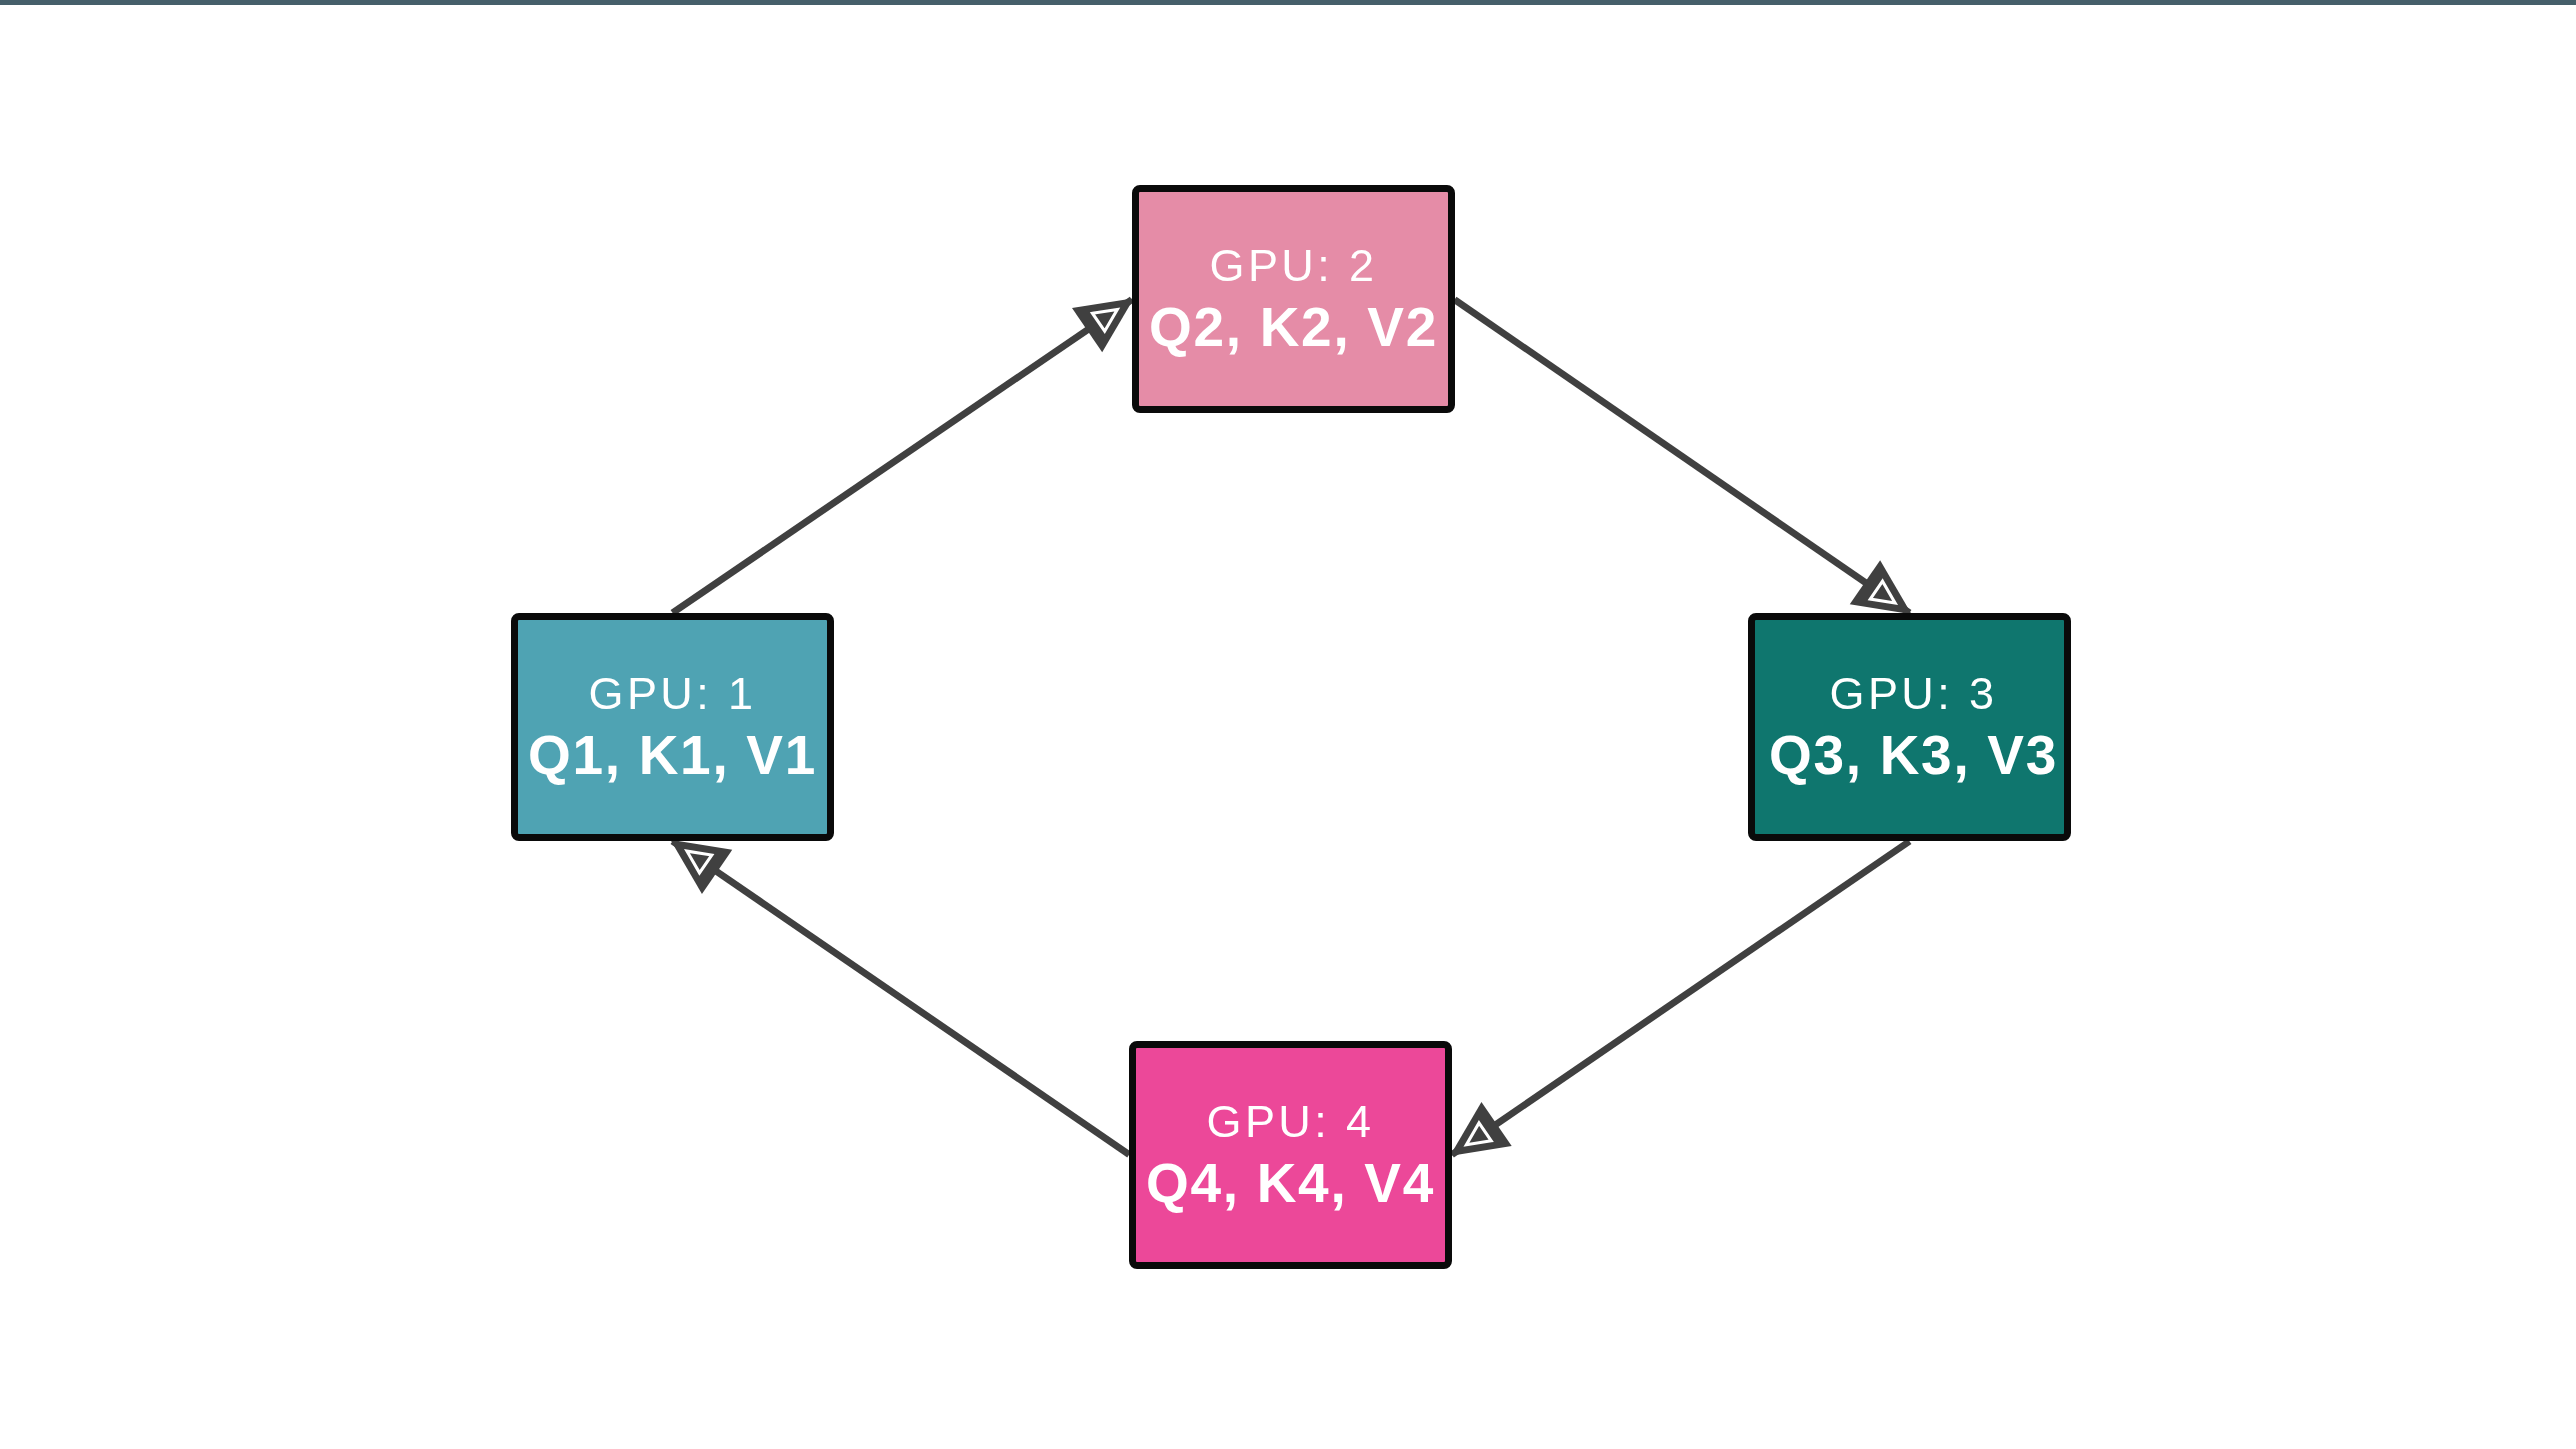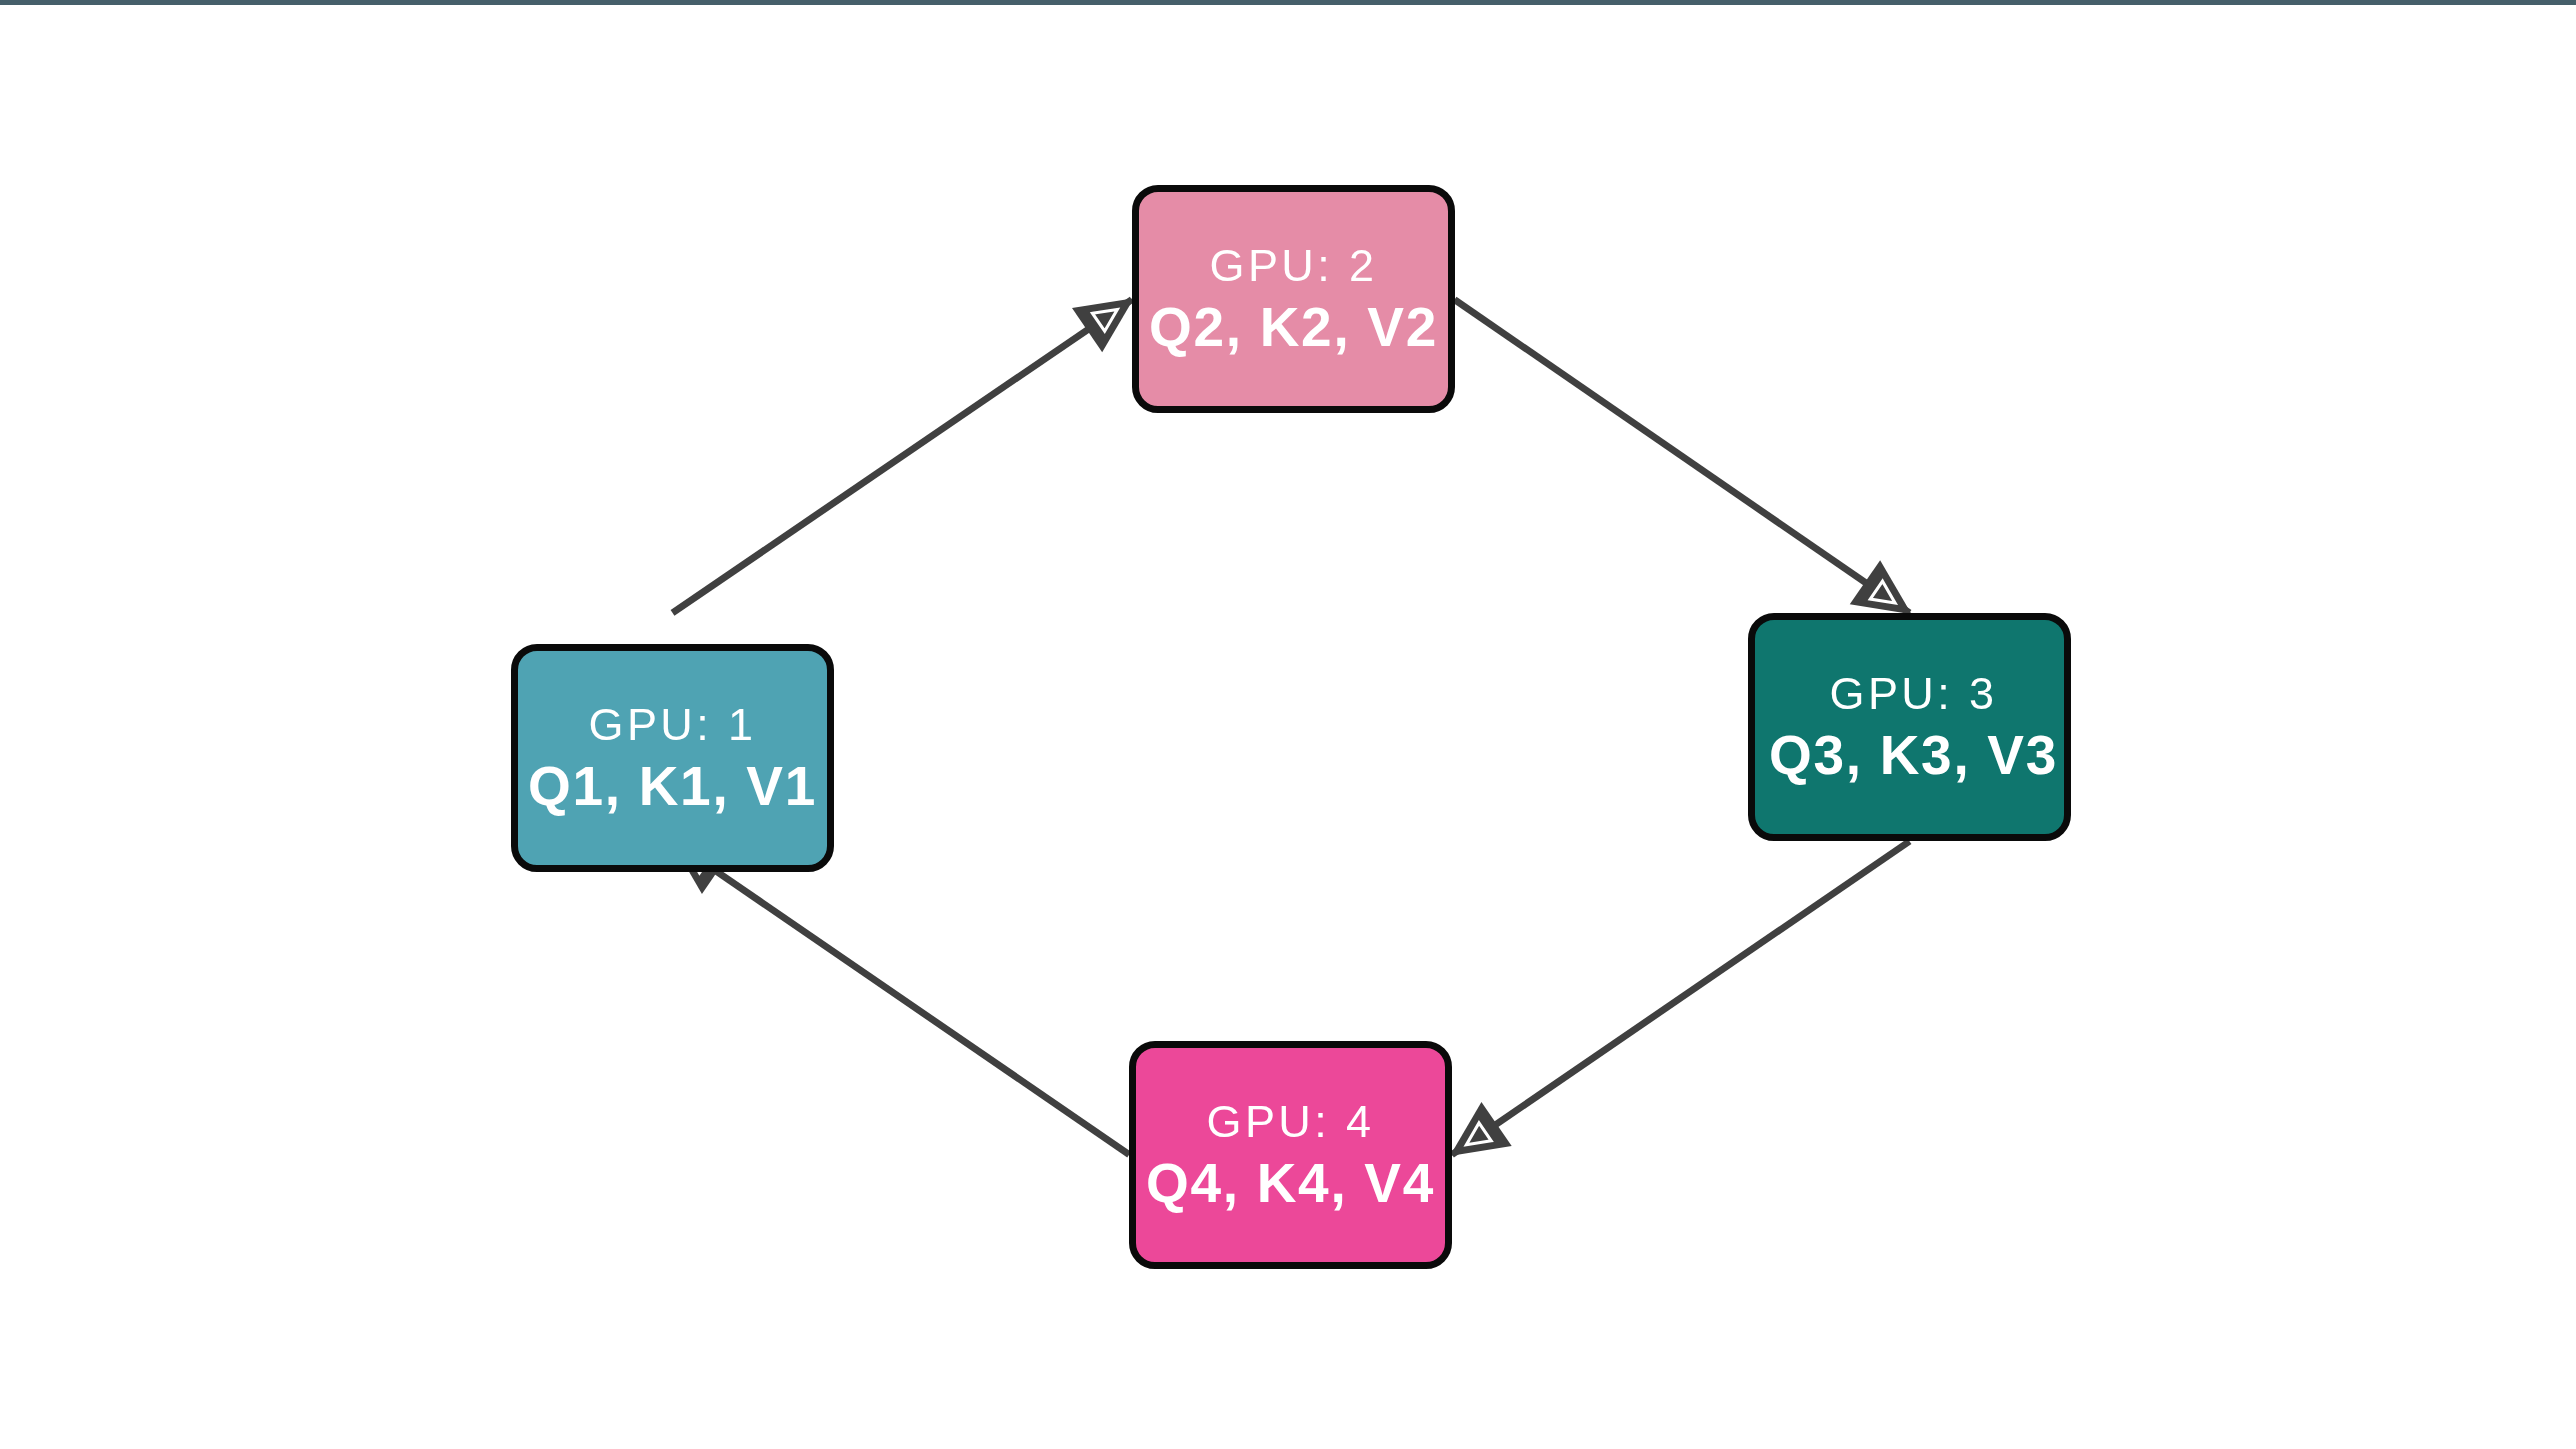--- a/index.html
+++ b/index.html
@@ -18,41 +18,41 @@
     position:absolute;left:0;top:0;width:2576px;height:5.2px;
     background:var(--topbar);
   }
   .stage{position:absolute;left:0;top:0;width:2576px;height:1449px;}
   svg.edges{position:absolute;left:0;top:0;width:2576px;height:1449px;}
   svg.edges line{stroke:var(--arrow);stroke-width:8;}
   .node{
     position:absolute;
     width:323px;height:228px;
     border:7.7px solid #0a0a0a;
-    border-radius:26px;
+    border-radius:8px;
     box-sizing:border-box;
     display:flex;flex-direction:column;
     align-items:center;justify-content:center;
     gap:6.9px;
     color:#ffffff;
     text-align:center;
   }
   .node .node-title{
     font-size:45px;
     font-weight:400;
     letter-spacing:3.4px;
     line-height:1.1;
   }
   .node .node-sublabel{
     font-size:55px;
     font-weight:700;
     letter-spacing:1.7px;
     line-height:1.1;
   }
-  .node-gpu1{left:511px;top:644px;text-align:right;}
+  .node-gpu1{left:511px;top:613px;text-align:right;}
   .node-gpu2{left:1132px;top:185px;}
   .node-gpu3{left:1748px;top:613px;}
   .node-gpu4{left:1129px;top:1041px;}
 </style>
 </head>
 <body>
 
 <div class="topbar"></div>
 
 <div class="stage">

